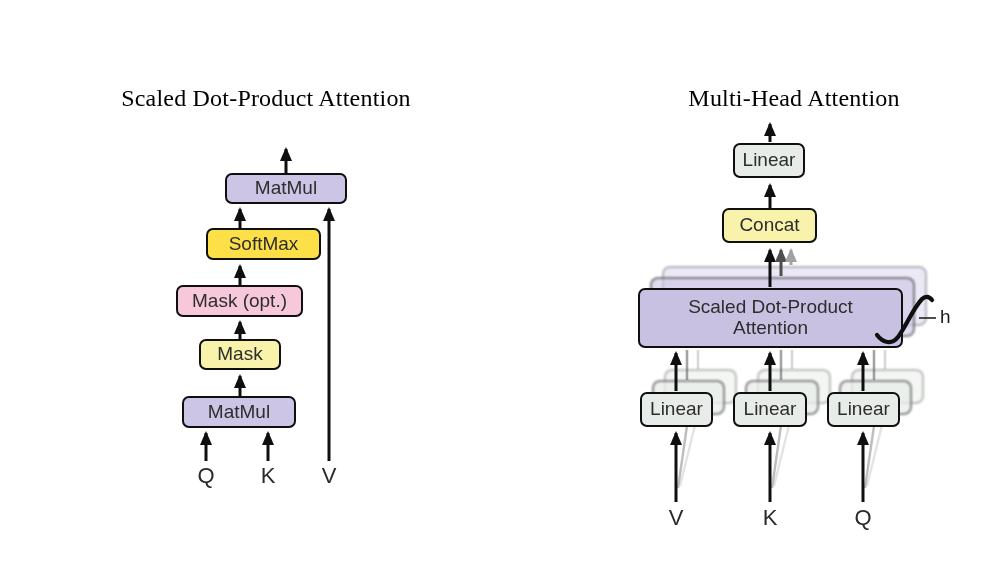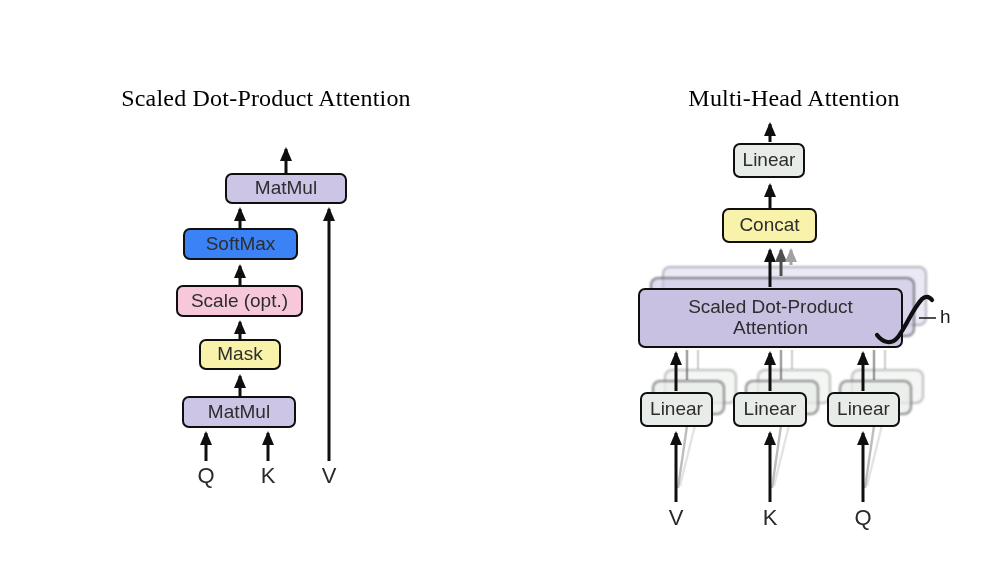--- a/index.html
+++ b/index.html
@@ -15,21 +15,21 @@
   }
   .box{
     position:absolute;box-sizing:border-box;
     border:2.6px solid #0f0f0f;border-radius:7px;
     display:flex;align-items:center;justify-content:center;
     font-size:19px;color:#2d2d2d;
   }
   .box .lbl{display:block;line-height:1.1;}
   .purple{background:#ccc5e6;border-radius:7px;}
   .purple-big{background:#c9c1e2;}
-  .green{background:#3b82f6;}
+  .green{background:#fde047;margin-left:23px;}
   .pink{background:#f7c8da;}
   .yellow{background:#f9f2ab;text-align:right;}
   .grayish{background:#e8ece9;}
   .two-line{flex-direction:column;line-height:26px;}
   .bg{
     position:absolute;box-sizing:border-box;border-radius:8px;
     filter:blur(1.1px);
   }
   .bg1{border:2.6px solid rgba(40,40,40,0.52);}
   .bg2{border:2.6px solid rgba(40,40,40,0.28);}
@@ -88,21 +88,21 @@
     </g>
   </svg>
 
   <div class="box purple" style="left:225px;top:173px;width:122px;height:31px;">
     <span class="lbl">MatMul</span>
   </div>
   <div class="box green" style="left:183px;top:228px;width:115px;height:32px;">
     <span class="lbl">SoftMax</span>
   </div>
   <div class="box pink" style="left:176px;top:285px;width:127px;height:32px;">
-    <span class="lbl">Scale (opt.)</span>
+    <span class="lbl">Mask (opt.)</span>
   </div>
   <div class="box yellow" style="left:199px;top:339px;width:82px;height:31px;">
     <span class="lbl">Mask</span>
   </div>
   <div class="box purple" style="left:182px;top:396px;width:114px;height:32px;">
     <span class="lbl">MatMul</span>
   </div>
 
   <div class="box grayish" style="left:733px;top:143px;width:72px;height:35px;">
     <span class="lbl">Linear</span>

